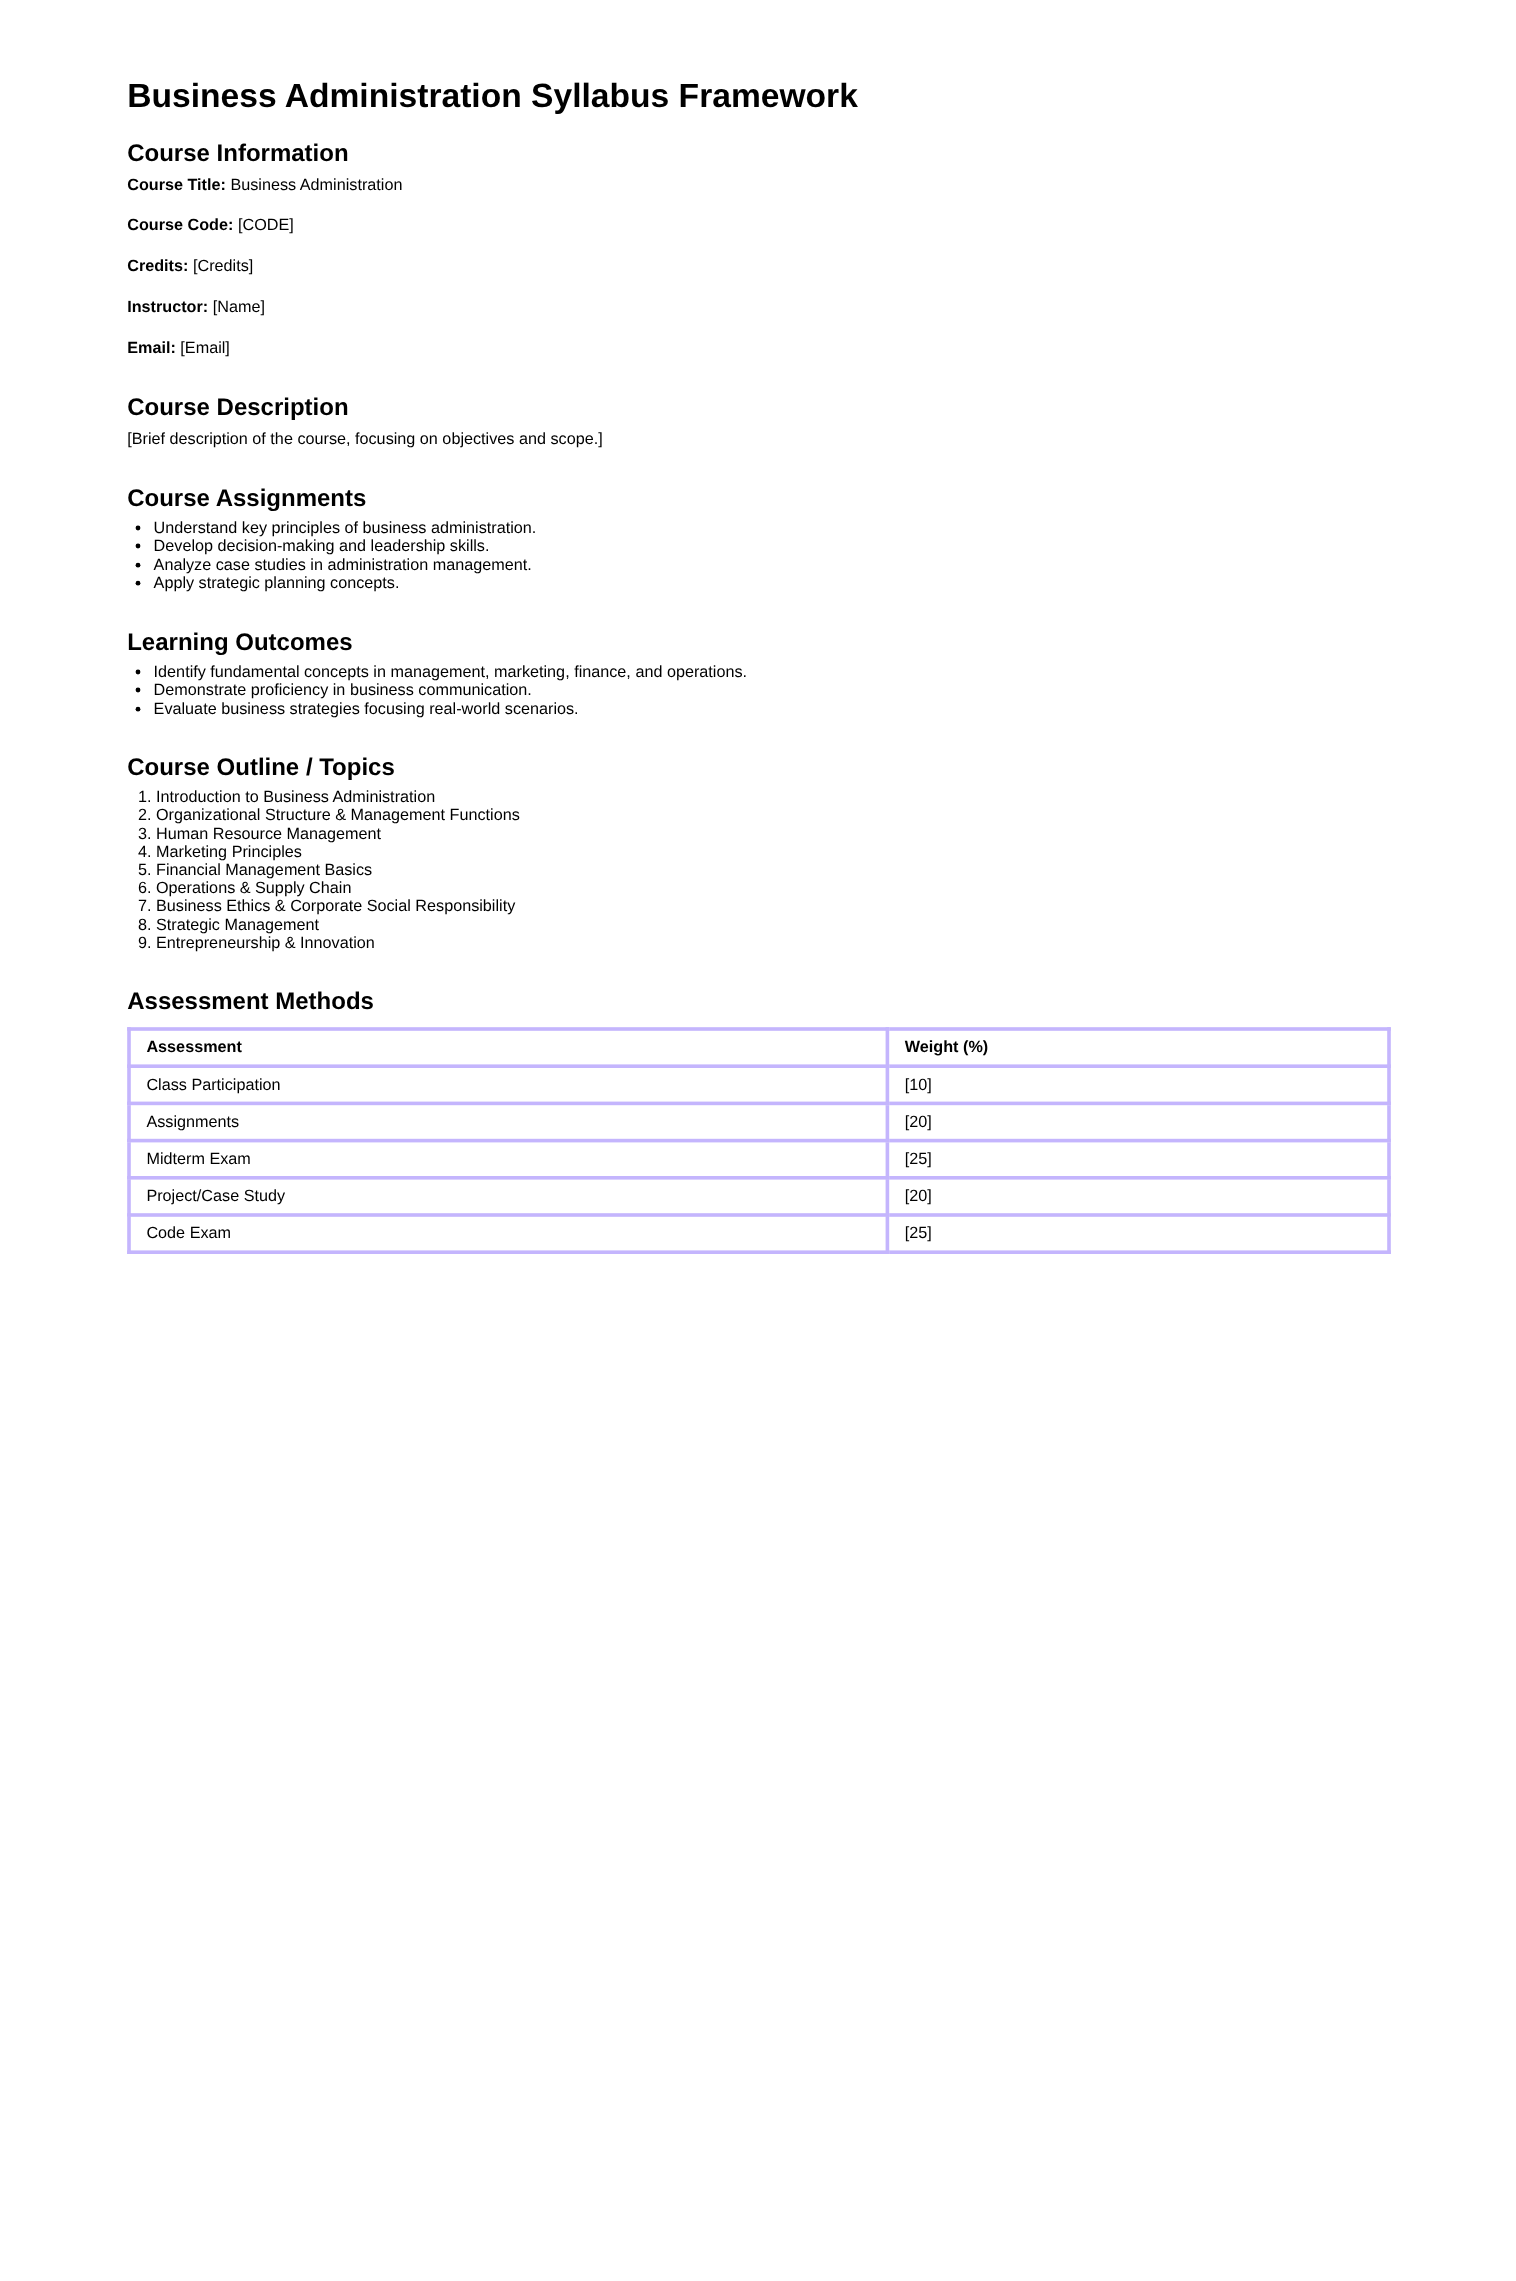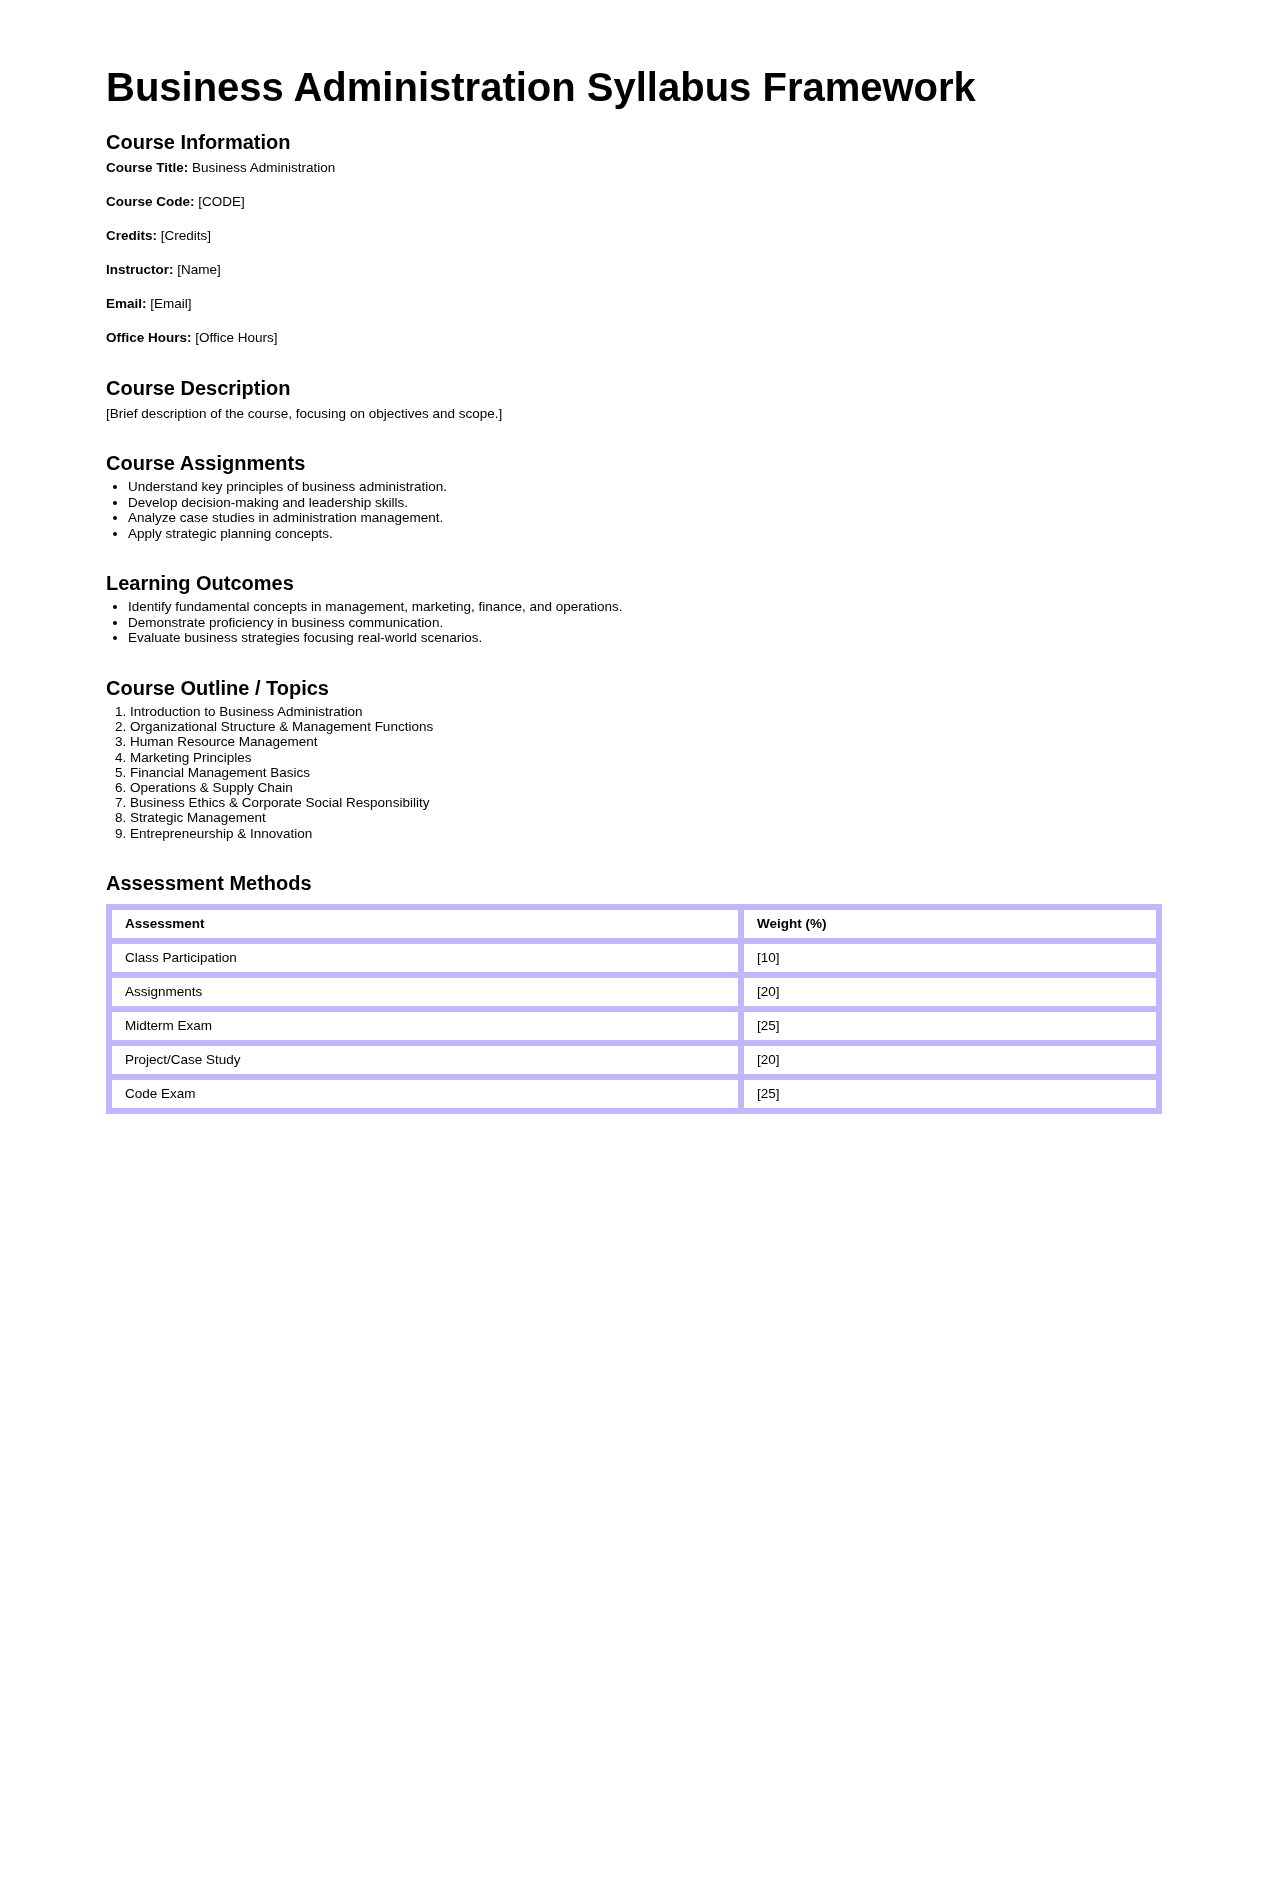--- a/index.html
+++ b/index.html
@@ -16,21 +16,21 @@
   }
   .page {
     box-sizing: border-box;
     width: 1263px;
     height: 1901px;
     padding: 64px 80px 0 106px;
     font-size: 13.5px;
     line-height: 1.18;
   }
   h1.doc-title {
-    font-size: 40px;
+    font-size: 28px;
     font-weight: bold;
     line-height: 1.15;
     margin: 0 0 21px 0;
   }
   h2.section-heading {
     font-size: 20px;
     font-weight: bold;
     line-height: 1.15;
     margin: 31px 0 0 0;
   }
@@ -63,21 +63,21 @@
     line-height: 15.2px;
   }
   table.assessment-table {
     border-collapse: collapse;
     width: 1050px;
     margin-top: 9px;
     table-layout: fixed;
   }
   table.assessment-table th,
   table.assessment-table td {
-    border: 6px solid #c4b5fd;
+    border: 3px solid #c4b5fd;
     text-align: left;
     vertical-align: middle;
     padding: 6px 13px;
     height: 16px;
     font-size: 13.5px;
   }
   table.assessment-table th {
     font-weight: bold;
   }
   col.col-assessment { width: 632px; }
@@ -98,21 +98,20 @@
 
         <p class="field-line"><span class="field-label">Course Code:</span> <span>[CODE]</span></p>
 
 
         <p class="field-line"><span class="field-label">Credits:</span> <span>[Credits]</span></p>
 
         <p class="field-line"><span class="field-label">Instructor:</span> <span>[Name]</span></p>
 
         <p class="field-line"><span class="field-label">Email:</span> <span>[Email]</span></p>
 
-        <p class="field-line"><span class="field-label">Office Hours:</span> <span>[Office Hours]</span></p>
       </div>
   </section>
 
   <section>
     <h2 class="section-heading">Course Description</h2>
     <p class="body-text">[Brief description of the course, focusing on objectives and scope.]</p>
   </section>
 
   <section>
     <h2 class="section-heading">Course Assignments</h2>

